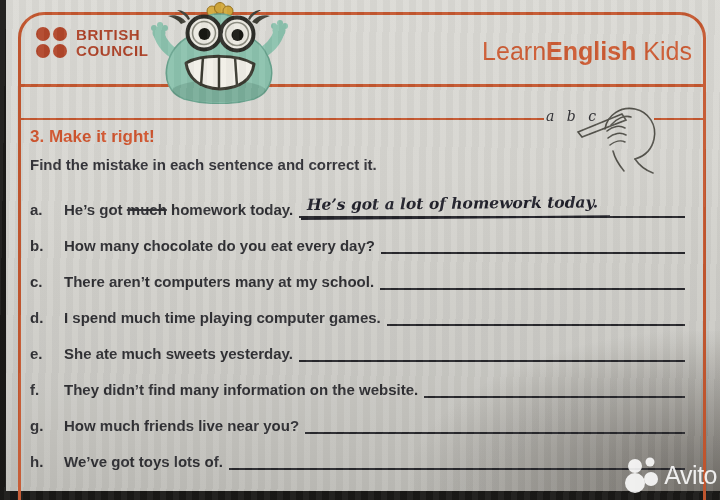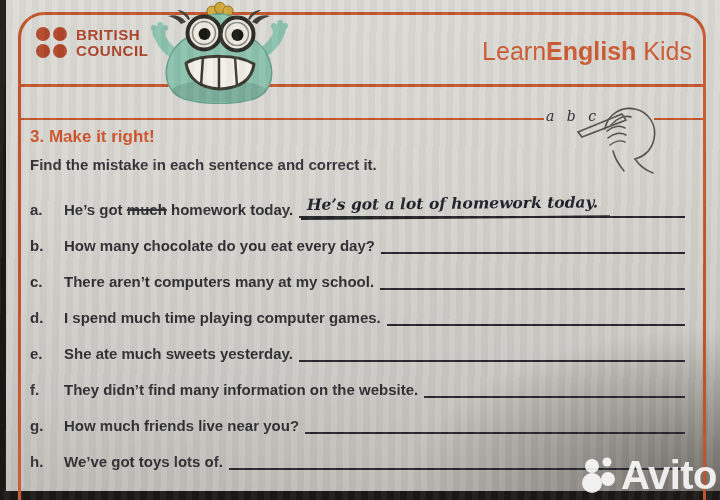--- a/index.html
+++ b/index.html
@@ -42,21 +42,21 @@
   .sentence s{text-decoration:line-through;text-decoration-thickness:2.2px;}
   .ans-line{flex:1;height:20px;min-width:14px;border-bottom:2px solid #28282c;
     transform:translateY(3px);position:relative;}
   .handwritten{position:absolute;left:2px;bottom:-4px;white-space:nowrap;
     font-family:"DejaVu Serif","Liberation Serif",serif;font-style:italic;font-weight:bold;
     font-size:15.5px;color:#20202a;border-bottom:2.5px solid #23232a;
     padding:0 12px 2px 6px;transform:rotate(-.5deg);transform-origin:left bottom;}
   
   .watermark{position:absolute;right:3px;bottom:2px;z-index:60;display:flex;align-items:center;
     opacity:.88;}
-  .watermark .wm-text{color:#fff;font-size:40px;font-weight:bold;letter-spacing:-.5px;line-height:1;}
+  .watermark .wm-text{color:#fff;font-size:25px;font-weight:normal;letter-spacing:-.5px;line-height:1;}
 </style>
 </head>
 <body>
 
 <div class="paper">
   <div class="shadow-br"></div>
 </div>
 
 <div class="frame"></div>
 <div class="divider" style="left:21px;top:84px;width:682px;"></div>

